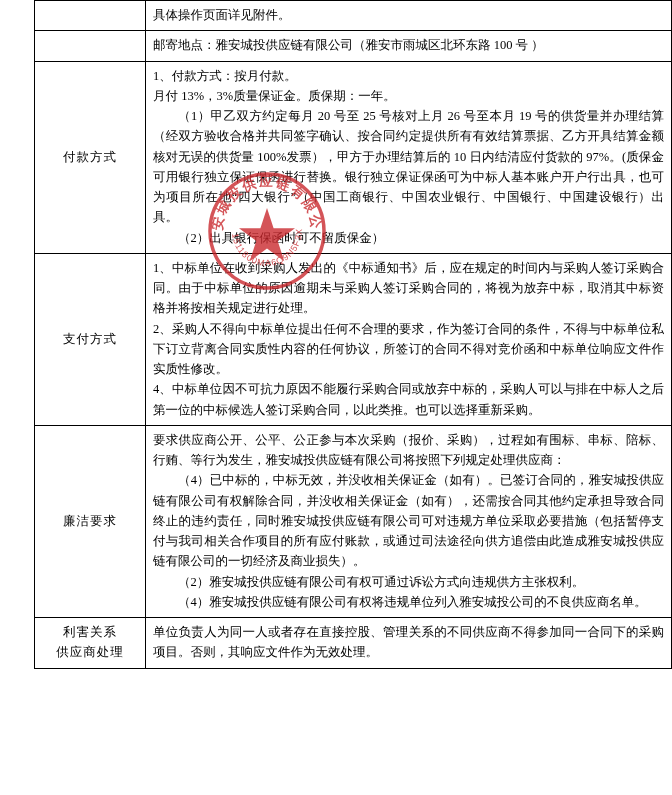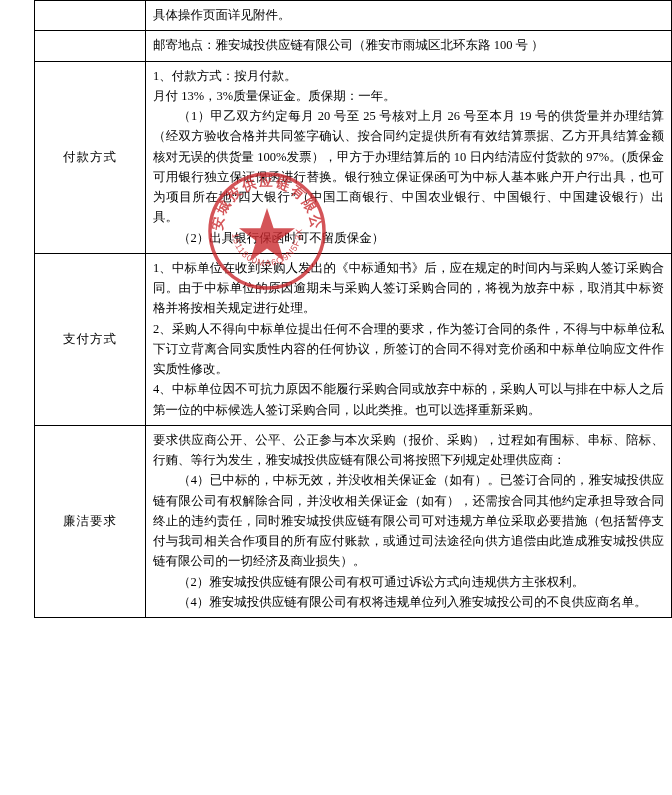--- a/index.html
+++ b/index.html
@@ -111,20 +111,29 @@
       <tr>
         <td class="label">廉洁要求</td>
         <td class="body">
           <div class="p">要求供应商公开、公平、公正参与本次采购（报价、采购），过程如有围标、串标、陪标、行贿、等行为发生，雅安城投供应链有限公司将按照下列规定处理供应商：</div>
           <div class="p ind2">（4）已中标的，中标无效，并没收相关保证金（如有）。已签订合同的，雅安城投供应链有限公司有权解除合同，并没收相关保证金（如有），还需按合同其他约定承担导致合同终止的违约责任，同时雅安城投供应链有限公司可对违规方单位采取必要措施（包括暂停支付与我司相关合作项目的所有应付账款，或通过司法途径向供方追偿由此造成雅安城投供应链有限公司的一切经济及商业损失）。</div>
           <div class="p ind2">（2）雅安城投供应链有限公司有权可通过诉讼方式向违规供方主张权利。</div>
           <div class="p ind2">（4）雅安城投供应链有限公司有权将违规单位列入雅安城投公司的不良供应商名单。</div>
         </td>
       </tr>
 
+      <tr>
+        <td class="label">
+          <span class="lbl-line">利害关系</span>
+          <span class="lbl-line">供应商处理</span>
+        </td>
+        <td class="body">
+          <div class="p">单位负责人为同一人或者存在直接控股、管理关系的不同供应商不得参加同一合同下的采购项目。否则，其响应文件作为无效处理。</div>
+        </td>
+      </tr>
 
     </tbody>
   </table>
 
   <div class="seal">
     <svg width="122" height="122" viewBox="0 0 122 122" xmlns="http://www.w3.org/2000/svg">
       <defs>
         <path id="arcTop" d="M 16 61 A 45 45 0 0 1 106 61"></path>
         <path id="arcBottom" d="M 26 61 A 35 35 0 0 0 96 61"></path>
       </defs>

